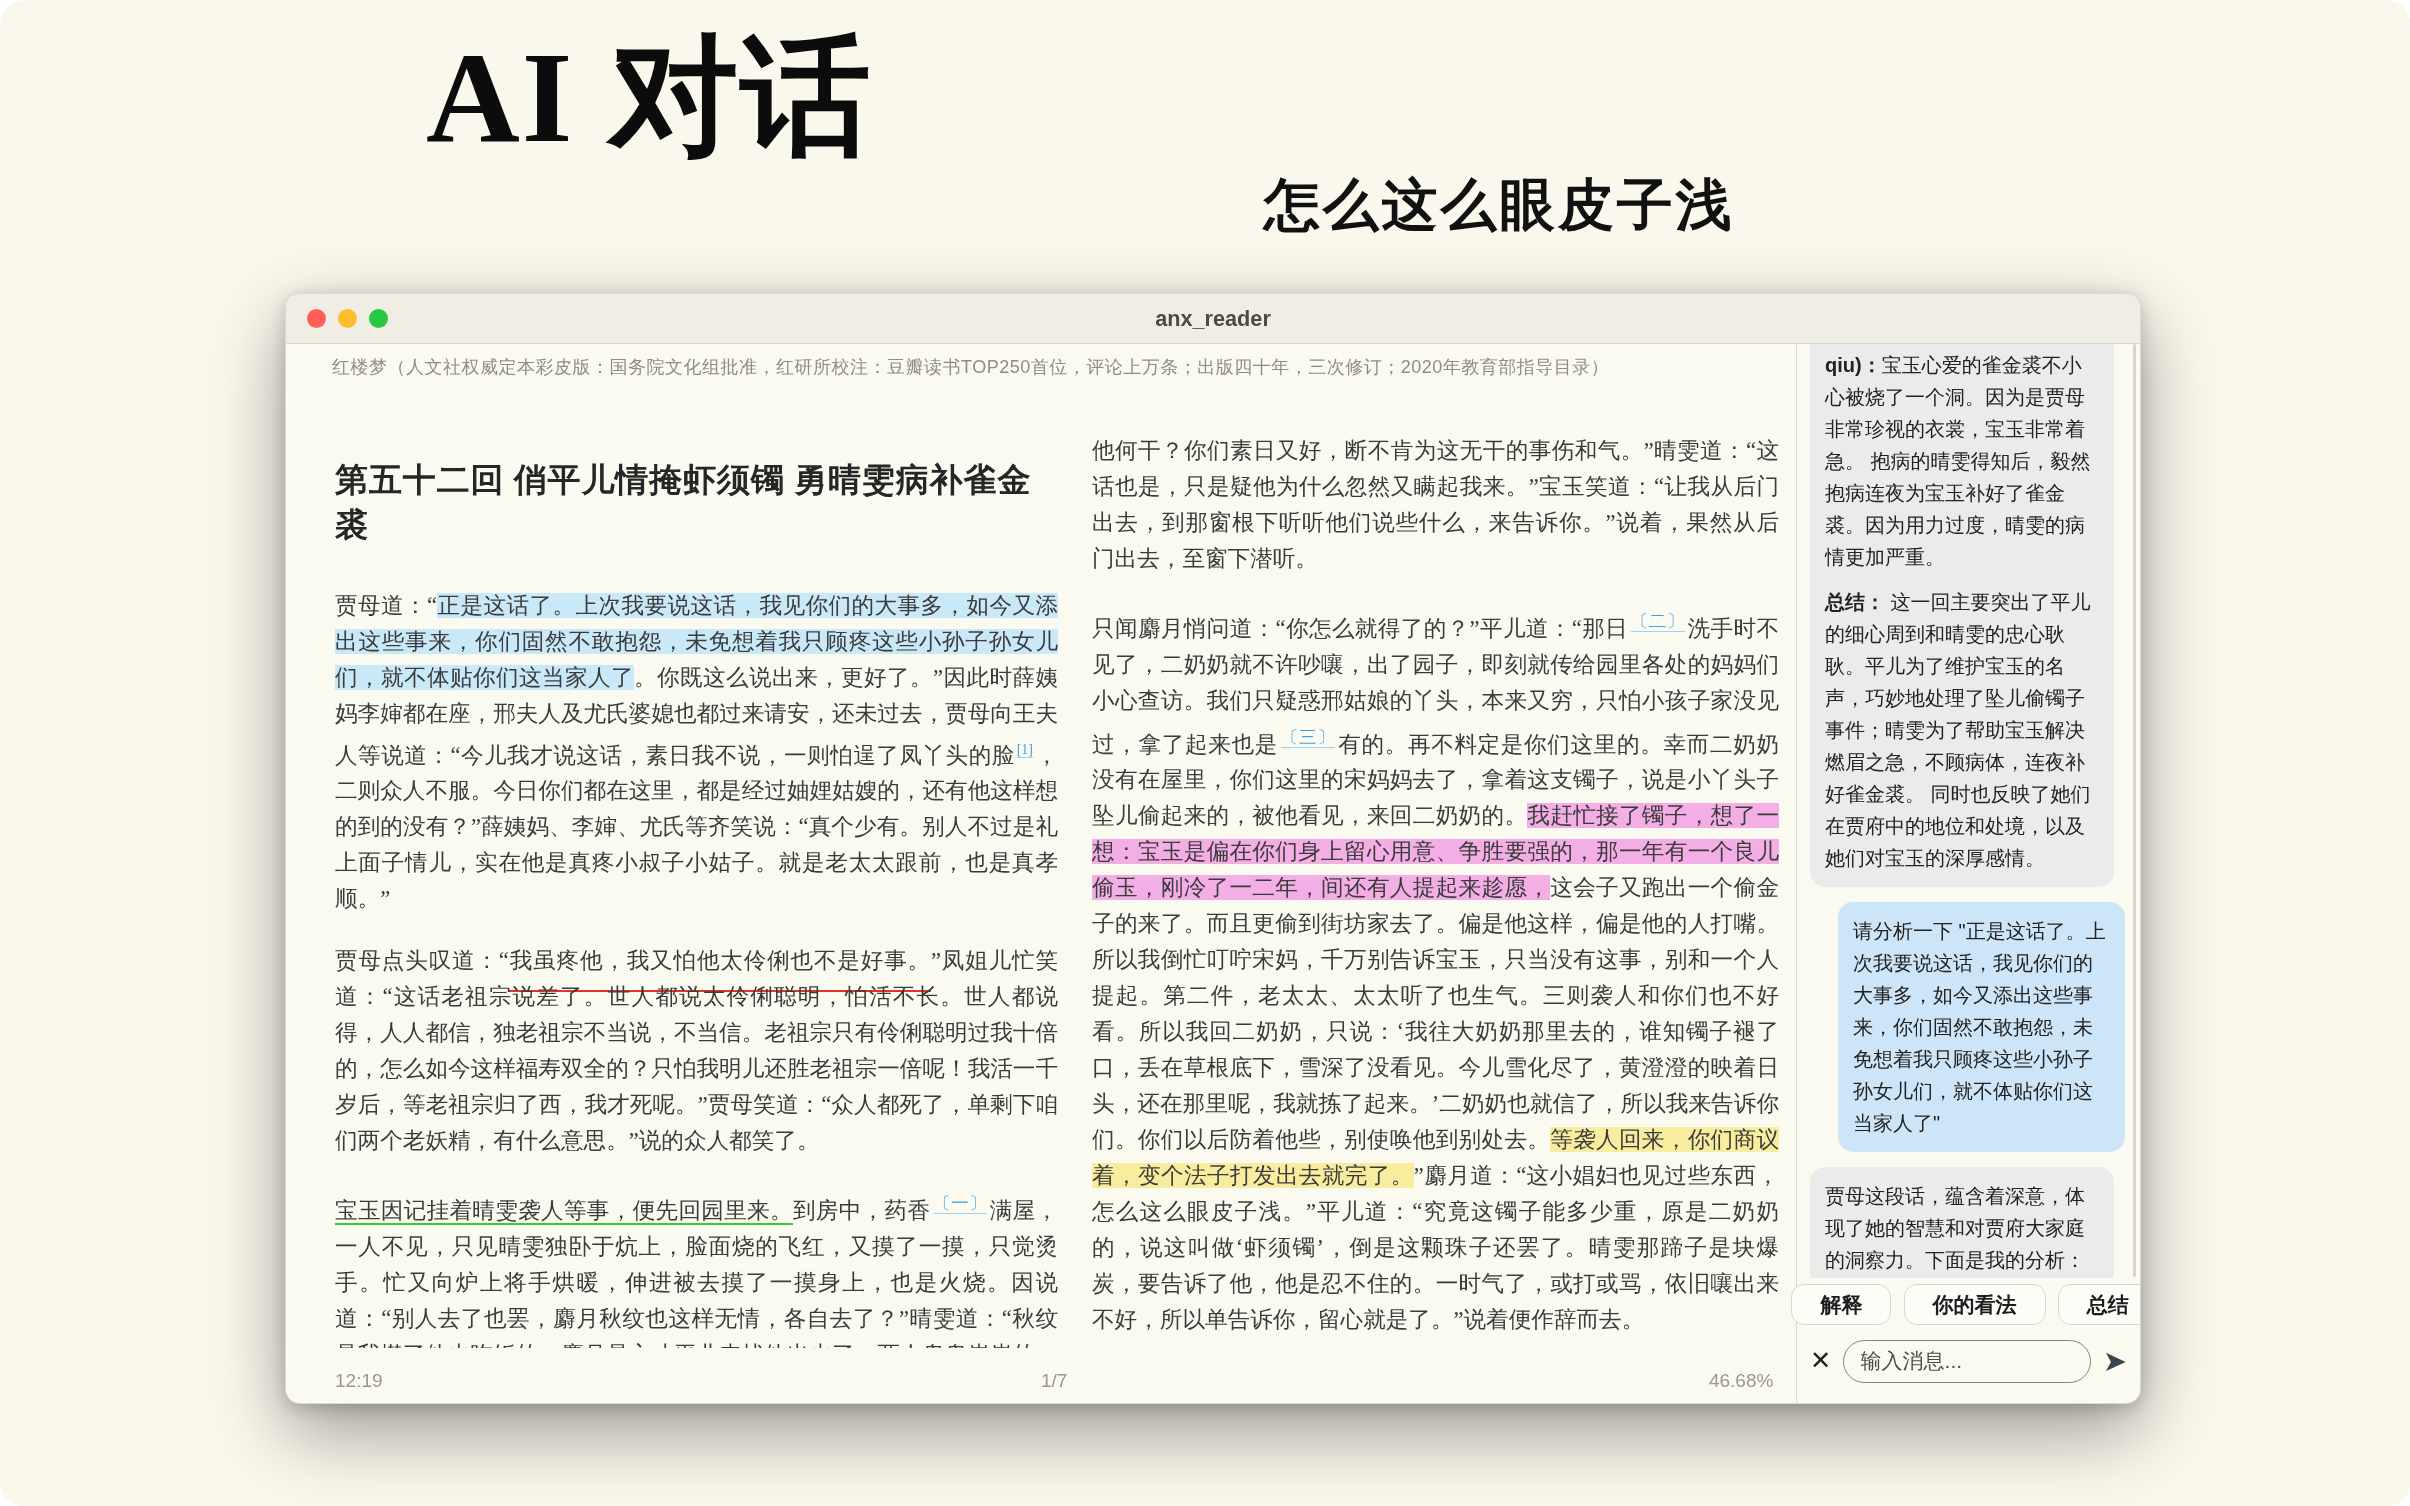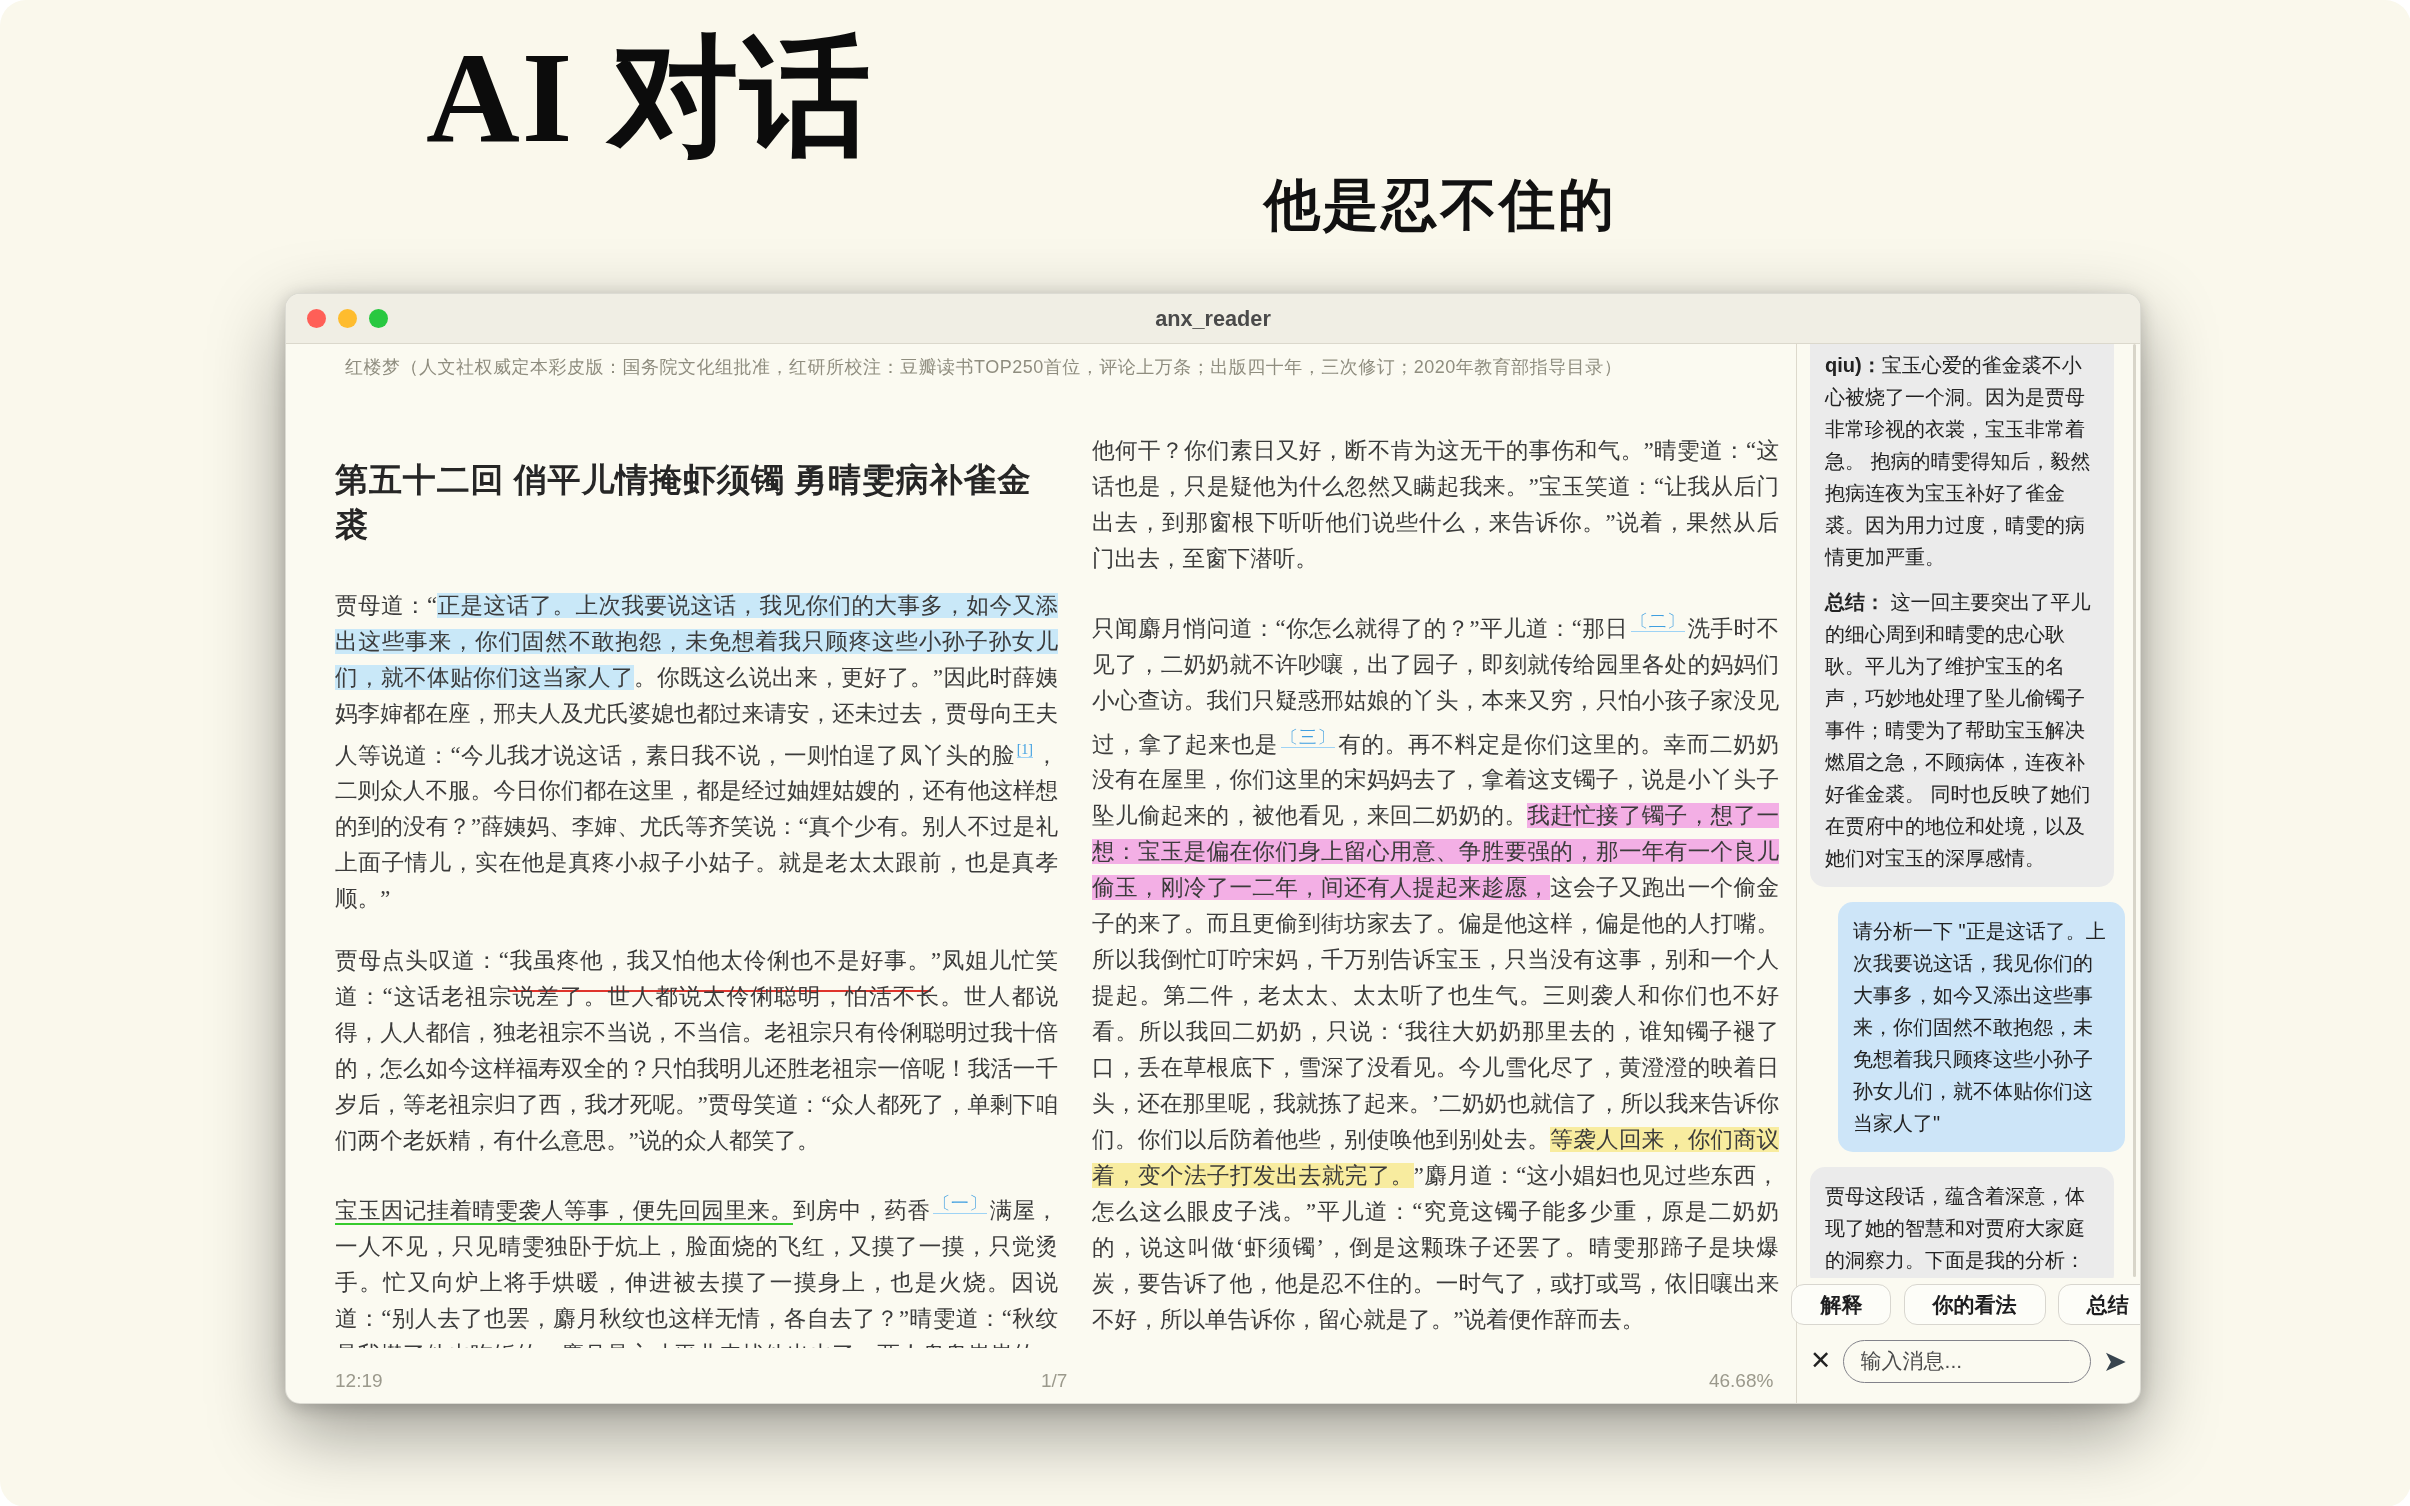--- a/index.html
+++ b/index.html
@@ -16,21 +16,21 @@
           overflow:hidden;border:0.9px solid rgba(0,0,0,.12);}
   .titlebar{position:relative;height:49px;background:#f0eee4;border-bottom:0.9px solid #dbd8cc;
             display:flex;align-items:center;justify-content:center;}
   .lights{position:absolute;left:21px;top:15px;display:flex;gap:12.2px;}
   .light{width:19px;height:19px;border-radius:50%;}
   .light.red{background:#ff5f57;}.light.yellow{background:#febc2e;}.light.green{background:#28c840;}
   .win-title{font-size:21.7px;font-weight:700;color:#4a4a4a;}
   .window-body{display:flex;height:1060px;}
   
   .reader{width:1510px;flex:none;position:relative;overflow:hidden;}
-  .book-info{position:absolute;top:11.3px;left:59px;font-size:18px;color:#8f8d7f;letter-spacing:0.5px;white-space:nowrap;}
+  .book-info{position:absolute;top:11.3px;left:46px;font-size:18px;color:#8f8d7f;letter-spacing:0.5px;white-space:nowrap;}
   .cols{position:absolute;top:89px;left:49px;right:17px;bottom:56px;display:flex;gap:34px;overflow:hidden;}
   .col1{width:723px;flex:none;}
   .col2{flex:1;min-width:0;}
   .chapter-title{font-family:"Liberation Serif","DejaVu Serif",serif;font-size:33px;font-weight:700;
                  color:#262626;margin:24.5px 0 40px 0;letter-spacing:0.9px;}
   .rpara{font-family:"Liberation Serif","DejaVu Serif",serif;font-size:22.6px;line-height:36px;
          text-align:justify;color:#3b3b3b;margin:0 0 26px 0;}
   .sg-hlb{background:#c9e8f8;}
   .sg-hlp{background:#f3afe5;}
   .sg-hly{background:#f8ec9f;}
@@ -66,21 +66,21 @@
              font-size:21px;background:transparent;color:#333;outline:none;font-family:"Liberation Sans",sans-serif;}
   .msg-input::placeholder{color:#4b4b4b;}
   .send{font-size:29px;color:#38444e;line-height:1;}
 </style>
 </head>
 <body>
 
 <div class="stage">
 
   <div class="hero-title">AI 对话</div>
-  <div class="hero-subtitle">他是忍不住的</div>
+  <div class="hero-subtitle">怎么这么眼皮子浅</div>
 
   <div class="window">
 
     <div class="titlebar">
       <div class="lights">
         <span class="light red"></span>
         <span class="light yellow"></span>
         <span class="light green"></span>
       </div>
       <span class="win-title">anx_reader</span>

